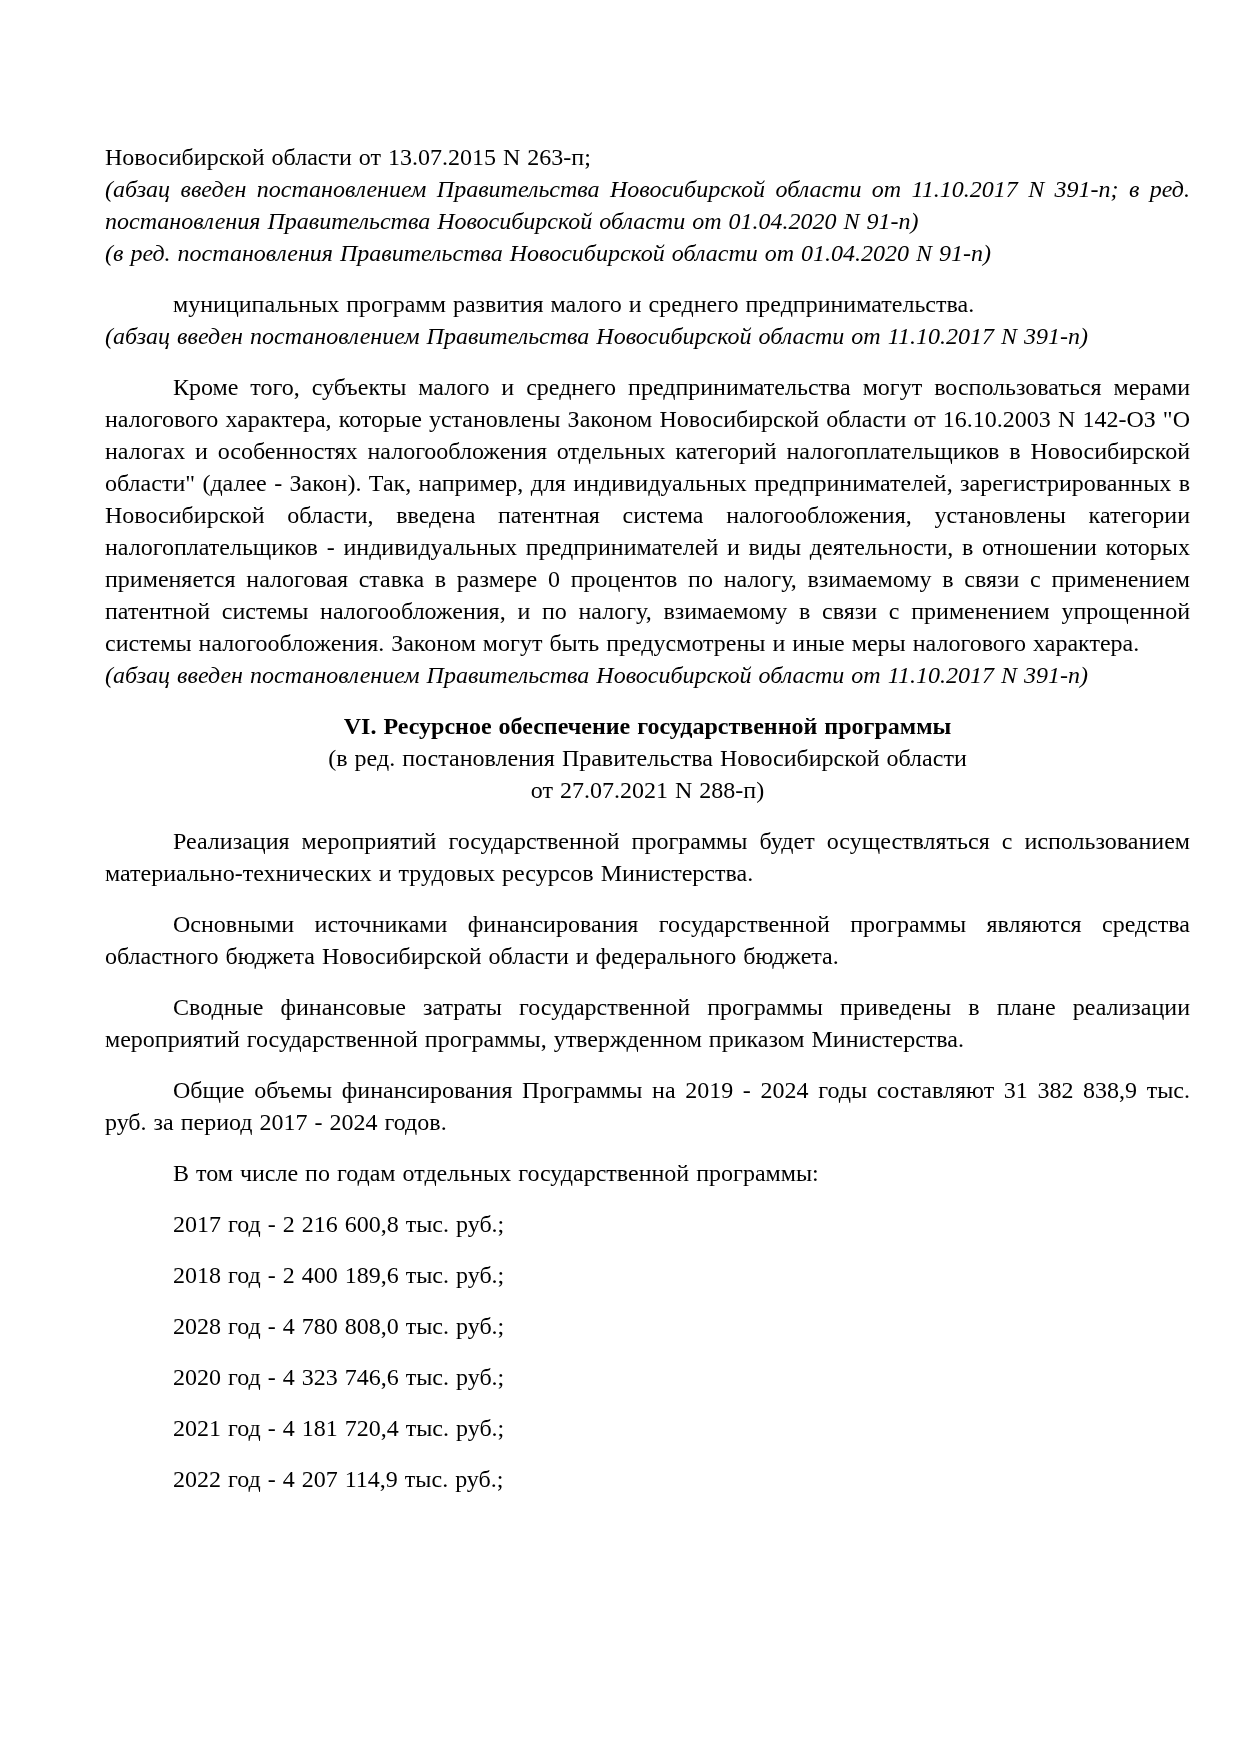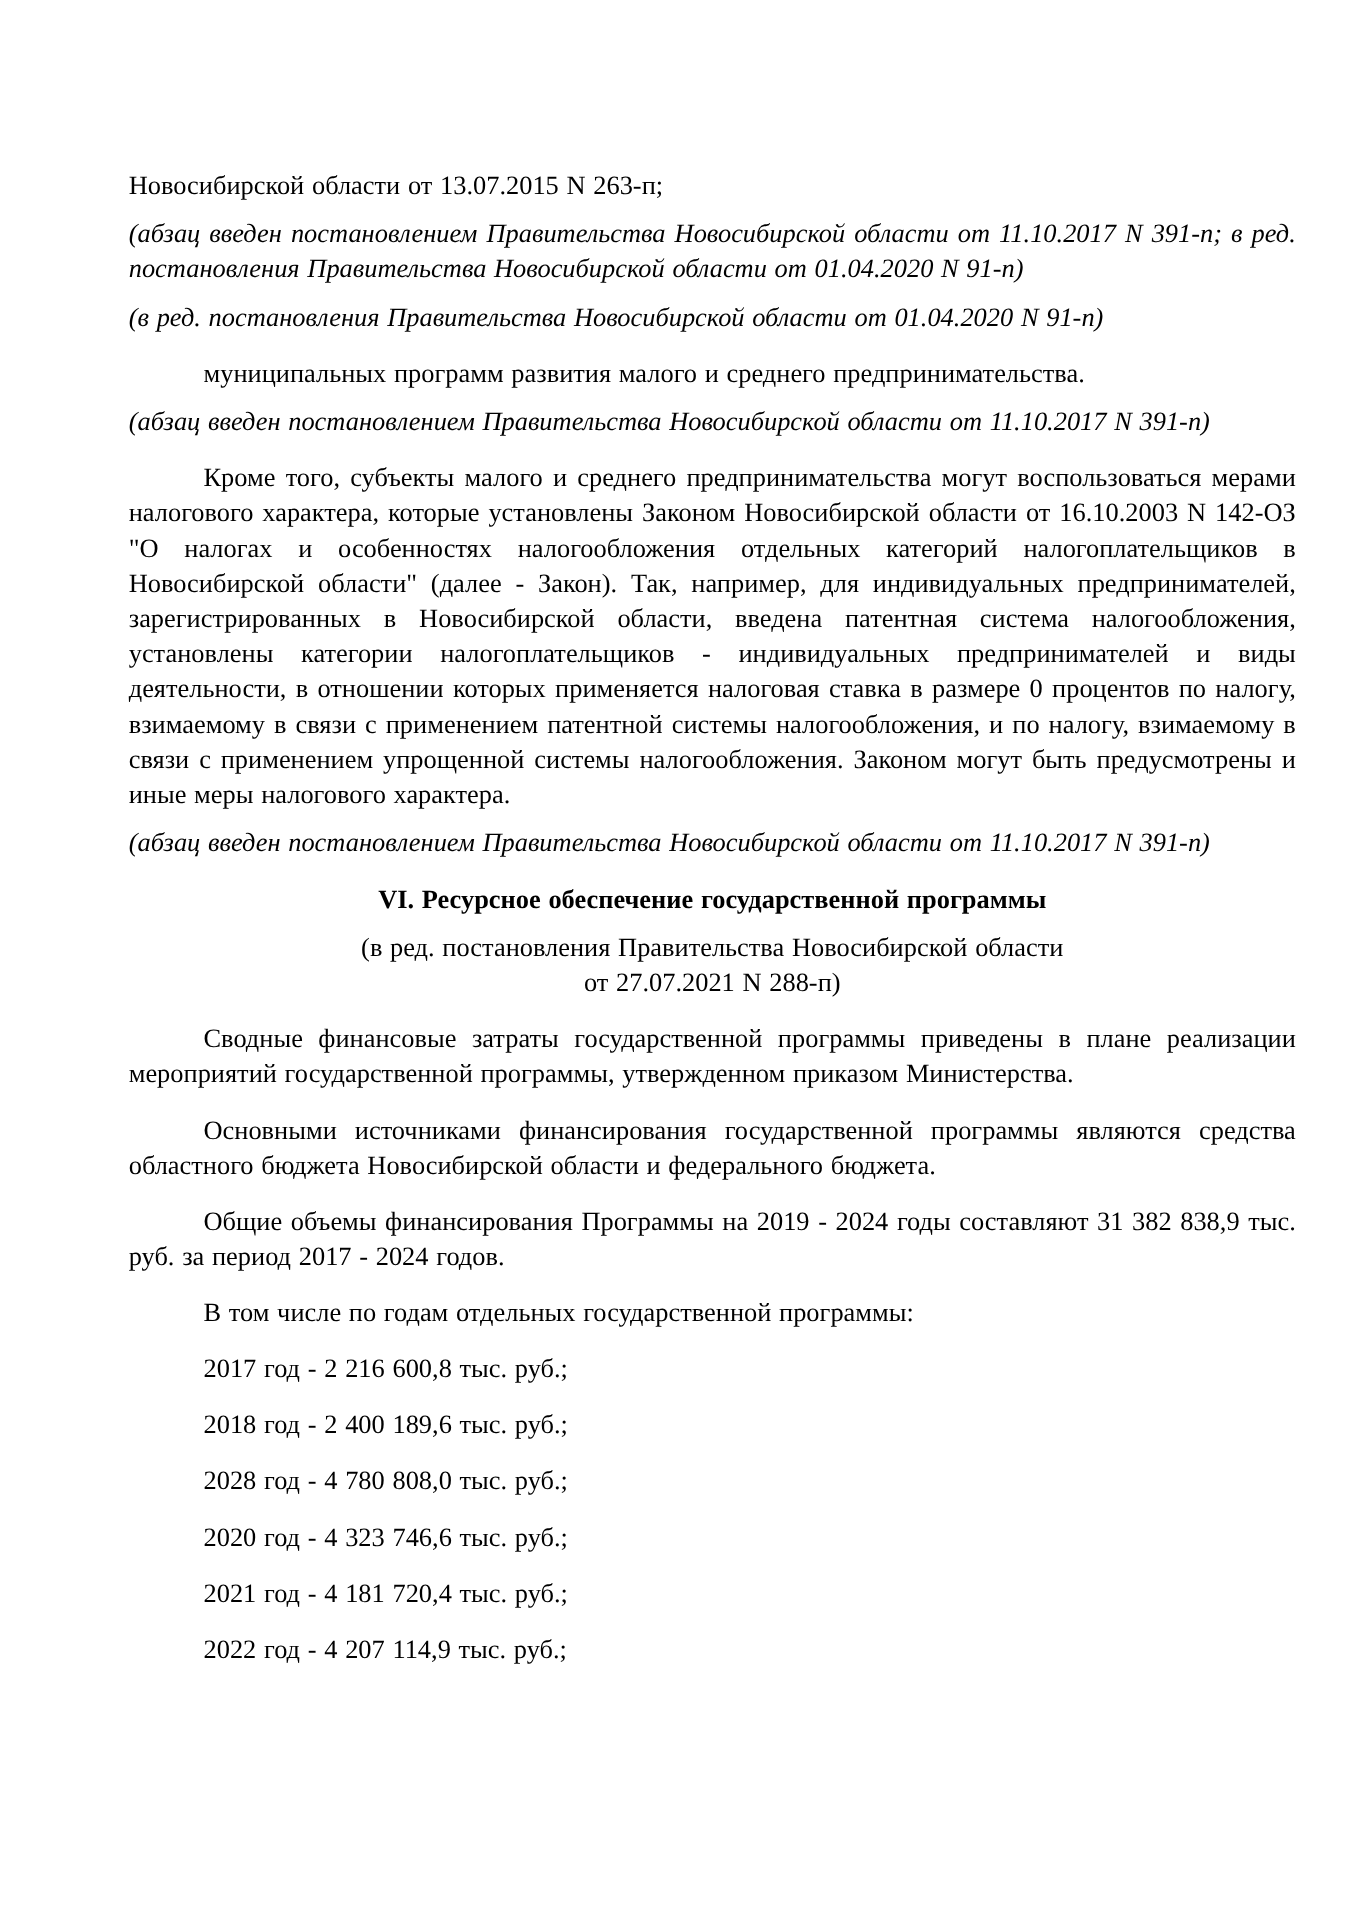--- a/index.html
+++ b/index.html
@@ -15,21 +15,21 @@
     height: 1754px;
     background: #ffffff;
     color: #000000;
     padding: 141px 50px 0 105px;
     font-family: "Liberation Serif", "DejaVu Serif", serif;
     font-size: 24px;
     line-height: 32px;
     overflow: hidden;
   }
   .page p {
-    margin: 12px;
+    margin: 0;
     text-align: justify;
     text-align-last: left;
     word-spacing: 1px;
   }
   .page p.gap { margin-top: 19px; }
   .page p.indent { text-indent: 68px; }
   .page p.note { text-indent: 0; font-style: italic; }
   .page p.heading {
     font-weight: bold;
     text-align: left;
@@ -51,22 +51,23 @@
       <p class="plain">Новосибирской области от 13.07.2015 N 263-п;</p>
       <p class="note">(абзац введен постановлением Правительства Новосибирской области от 11.10.2017 N 391-п; в ред. постановления Правительства Новосибирской области от 01.04.2020 N 91-п)</p>
       <p class="note">(в ред. постановления Правительства Новосибирской области от 01.04.2020 N 91-п)</p>
       <p class="indent gap">муниципальных программ развития малого и среднего предпринимательства.</p>
       <p class="note">(абзац введен постановлением Правительства Новосибирской области от 11.10.2017 N 391-п)</p>
       <p class="indent gap">Кроме того, субъекты малого и среднего предпринимательства могут воспользоваться мерами налогового характера, которые установлены Законом Новосибирской области от 16.10.2003 N 142-ОЗ "О налогах и особенностях налогообложения отдельных категорий налогоплательщиков в Новосибирской области" (далее - Закон). Так, например, для индивидуальных предпринимателей, зарегистрированных в Новосибирской области, введена патентная система налогообложения, установлены категории налогоплательщиков - индивидуальных предпринимателей и виды деятельности, в отношении которых применяется налоговая ставка в размере 0 процентов по налогу, взимаемому в связи с применением патентной системы налогообложения, и по налогу, взимаемому в связи с применением упрощенной системы налогообложения. Законом могут быть предусмотрены и иные меры налогового характера.</p>
       <p class="note">(абзац введен постановлением Правительства Новосибирской области от 11.10.2017 N 391-п)</p>
       <p class="heading gap">VI. Ресурсное обеспечение государственной программы</p>
       <p class="center">(в ред. постановления Правительства Новосибирской области
 от 27.07.2021 N 288-п)</p>
+      <p class="indent gap">Реализация мероприятий государственной программы будет осуществляться с использованием материально-технических и трудовых ресурсов Министерства.</p>
+      <p class="indent gap">Основными источниками финансирования государственной программы являются средства областного бюджета Новосибирской области и федерального бюджета.</p>
       <p class="indent gap">Сводные финансовые затраты государственной программы приведены в плане реализации мероприятий государственной программы, утвержденном приказом Министерства.</p>
-      <p class="indent gap">Основными источниками финансирования государственной программы являются средства областного бюджета Новосибирской области и федерального бюджета.</p>
       <p class="indent gap">Общие объемы финансирования Программы на 2019 - 2024 годы составляют 31 382 838,9 тыс. руб. за период 2017 - 2024 годов.</p>
       <p class="indent gap">В том числе по годам отдельных государственной программы:</p>
       <p class="indent gap">2017 год - 2 216 600,8 тыс. руб.;</p>
       <p class="indent gap">2018 год - 2 400 189,6 тыс. руб.;</p>
       <p class="indent gap">2028 год - 4 780 808,0 тыс. руб.;</p>
       <p class="indent gap">2020 год - 4 323 746,6 тыс. руб.;</p>
       <p class="indent gap">2021 год - 4 181 720,4 тыс. руб.;</p>
       <p class="indent gap">2022 год - 4 207 114,9 тыс. руб.;</p>
     </div>
 </main>

